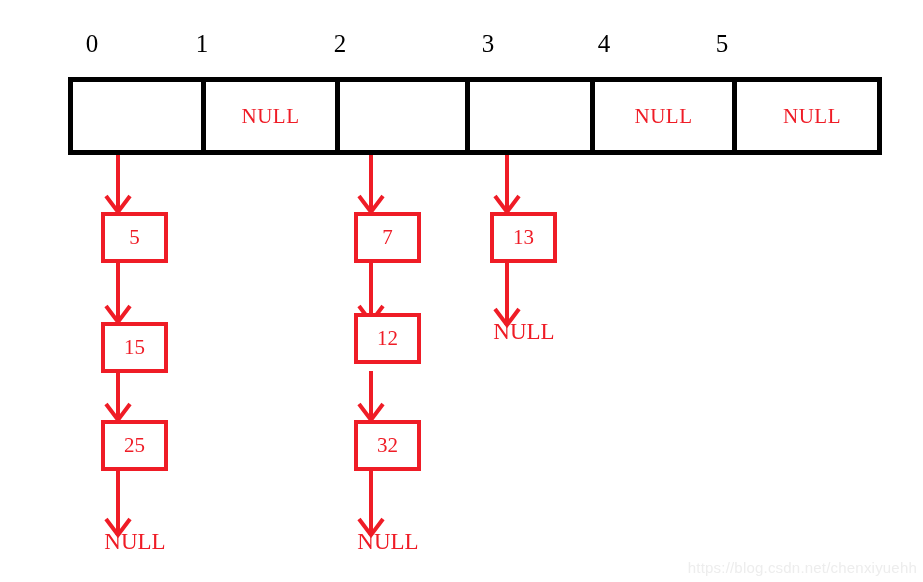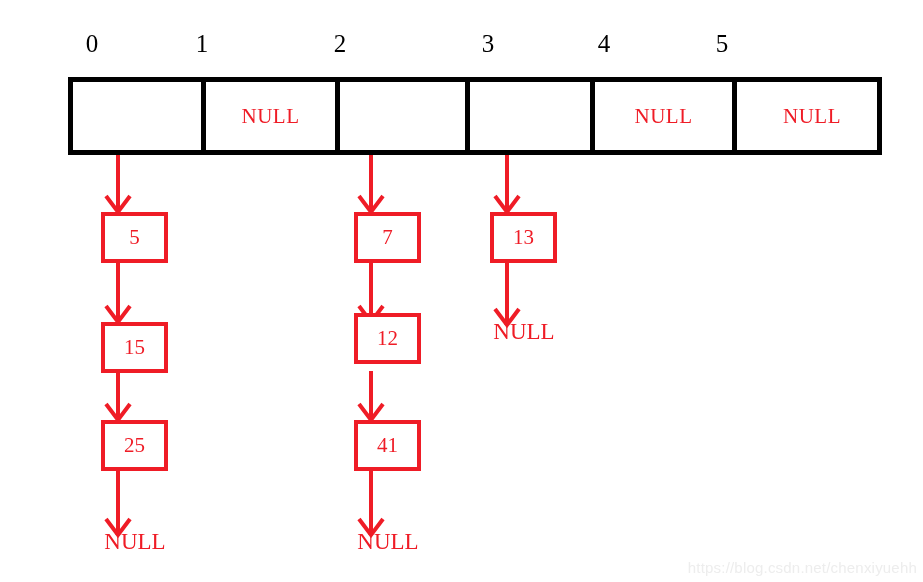--- a/index.html
+++ b/index.html
@@ -192,21 +192,21 @@
           <polyline points="5,48 17,64 29,48" fill="none" stroke="#ef1c26" stroke-width="4"></polyline>
         </svg>
       </div>
       <div class="node-box" style="left: 354px; top: 212px;">
         <span class="node-value">7</span>
       </div>
       <div class="node-box" style="left: 354px; top: 313px;">
         <span class="node-value">12</span>
       </div>
       <div class="node-box" style="left: 354px; top: 420px;">
-        <span class="node-value">41</span>
+        <span class="node-value">32</span>
       </div>
       <div class="chain-null" style="left: 343px; top: 530px;">NULL</div>
       <div class="arrow" style="left: 490px; top: 155px; height: 57px;">
         <svg width="34" height="57" viewBox="0 0 34 57">
           <line x1="17" y1="0" x2="17" y2="57" stroke="#ef1c26" stroke-width="4"></line>
           <polyline points="5,41 17,57 29,41" fill="none" stroke="#ef1c26" stroke-width="4"></polyline>
         </svg>
       </div>
       <div class="arrow" style="left: 490px; top: 263px; height: 62px;">
         <svg width="34" height="62" viewBox="0 0 34 62">

